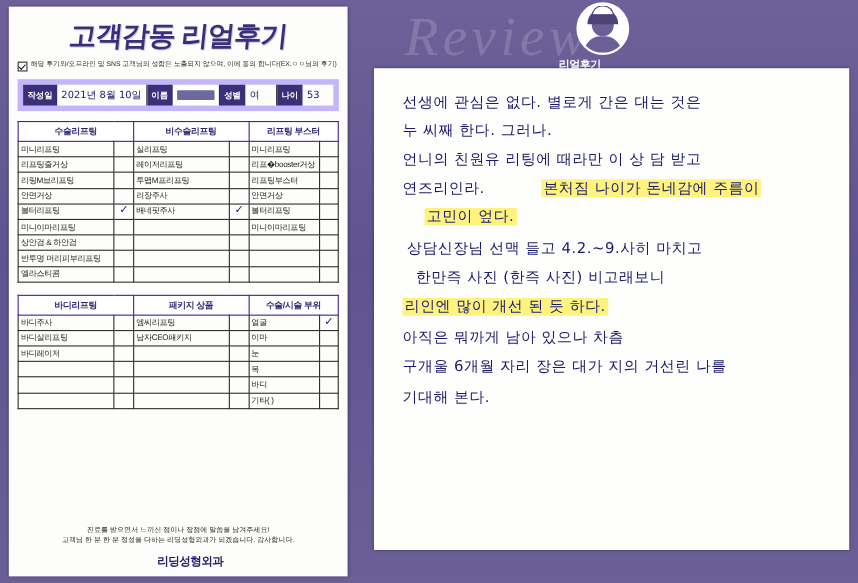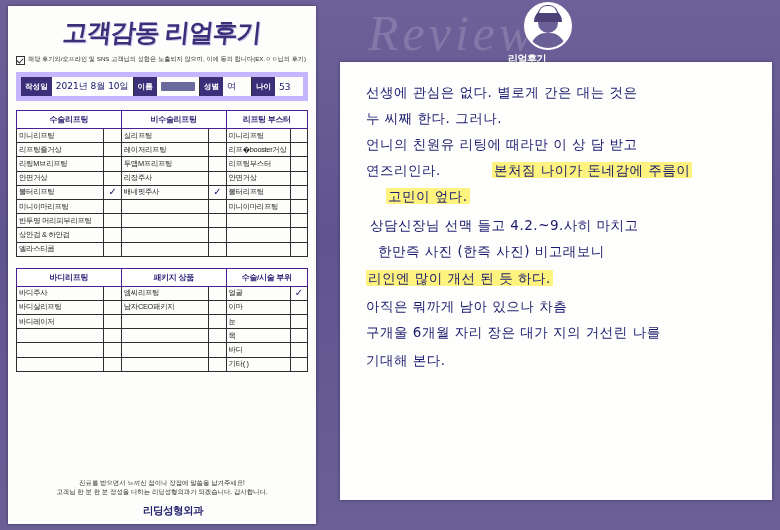--- a/index.html
+++ b/index.html
@@ -257,29 +257,29 @@
           </tr>
           <tr>
             <td>미니이마리프팅</td>
               <td></td>
             <td></td>
               <td></td>
             <td>미니이마리프팅</td>
               <td></td>
           </tr>
           <tr>
+            <td>상안검 &amp; 하안검</td>
+              <td></td>
+            <td></td>
+              <td></td>
+            <td></td>
+              <td></td>
+          </tr>
+          <tr>
             <td>반투명 머리피부리프팅</td>
-              <td></td>
-            <td></td>
-              <td></td>
-            <td></td>
-              <td></td>
-          </tr>
-          <tr>
-            <td>상안검 &amp; 하안검</td>
               <td></td>
             <td></td>
               <td></td>
             <td></td>
               <td></td>
           </tr>
           <tr>
             <td>엘라스티콤</td>
               <td></td>
             <td></td>

